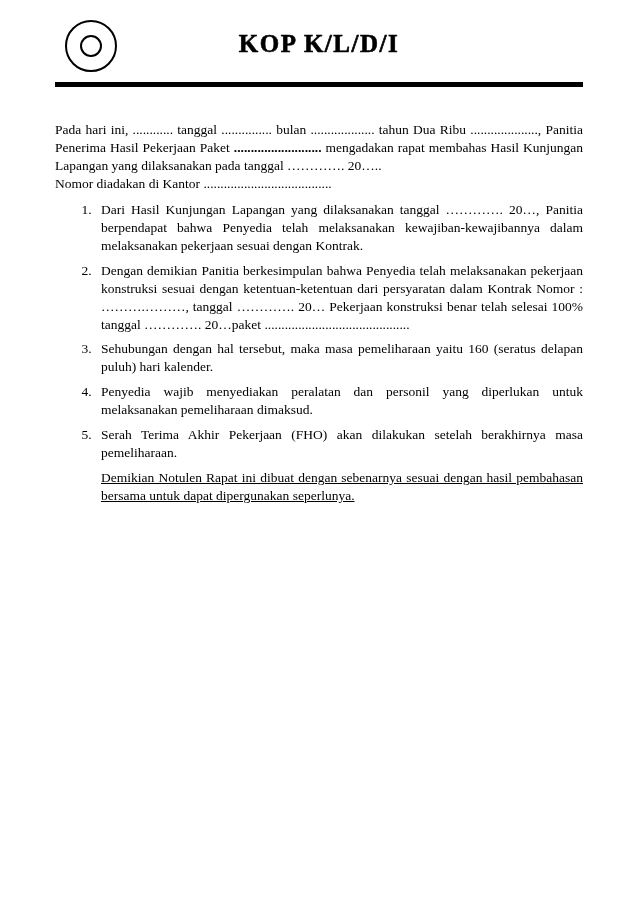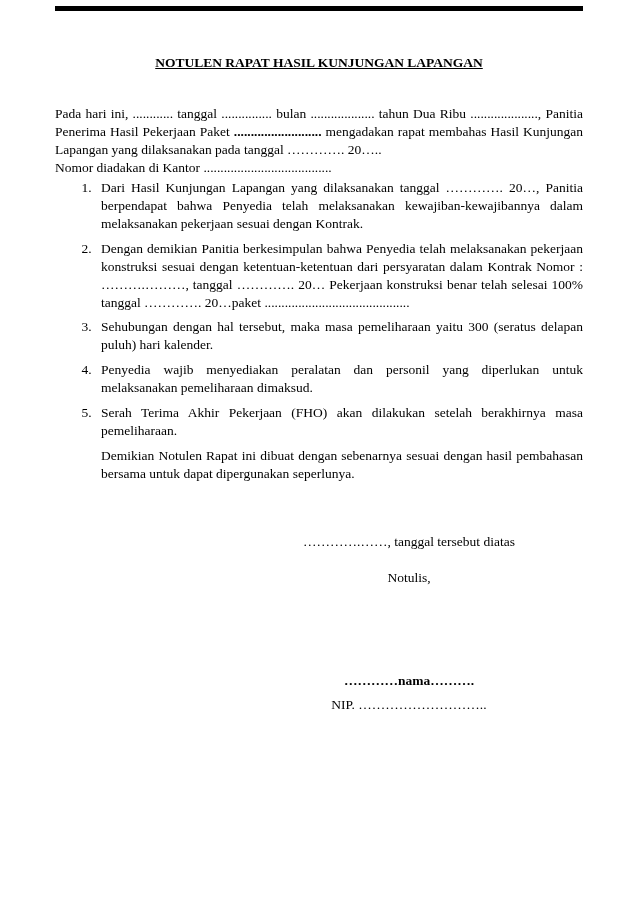--- a/index.html
+++ b/index.html
@@ -87,40 +87,41 @@
   .body-text p {
     margin: 0;
   }
   .para-gap {
     margin-top: 2px;
   }
   .bold {
     font-weight: bold;
   }
   ol.points {
-    margin: 2px 0 0 0;
+    margin: 8px 0 0 0;
     padding-left: 40px;
     font-size: 13.5px;
     line-height: 1.33;
     text-align: justify;
   }
   ol.points > li {
     margin-bottom: 7px;
     padding-left: 6px;
   }
   ol.points > li:first-child {
     margin-bottom: 7px;
   }
   .closing {
     margin-top: 2px;
     padding-left: 46px;
     padding-right: 0;
     font-size: 13.5px;
     line-height: 1.33;
     text-align: justify;
+    text-decoration: underline;
   }
   
   .sign-block {
     margin-top: 48px;
     text-align: center;
     font-size: 13.5px;
     line-height: 1.6;
   }
   .sign-inner {
     display: inline-block;
@@ -139,41 +140,36 @@
   }
   .sign-nip {
     margin-top: 2px;
   }
 </style>
 </head>
 <body>
 
 <div class="page">
 
+  <div class="letterhead">
+    <div class="logo"></div>
+    <div class="kop-title">KOP K/L/D/I</div>
+  </div>
   <div class="rule"></div>
 
-  <div class="doc-title">NOTULEN RAPAT HASIL KUNJUNGAN LAPANGAN</div>
 
   <div class="body-text">
     <p><span>Pada hari ini, ............ tanggal ............... bulan ................... tahun Dua Ribu ...................., Panitia Penerima Hasil Pekerjaan Paket </span><span class="bold">..........................</span><span> mengadakan rapat membahas Hasil Kunjungan Lapangan yang  dilaksanakan  pada tanggal …………. 20…..</span></p>
     <p class="para-gap">Nomor diadakan di Kantor ......................................</p>
   </div>
 
   <ol class="points">
     <li>Dari Hasil Kunjungan Lapangan yang dilaksanakan tanggal …………. 20…, Panitia berpendapat bahwa Penyedia telah melaksanakan kewajiban-kewajibannya dalam melaksanakan pekerjaan sesuai dengan Kontrak.</li>
     <li>Dengan demikian Panitia berkesimpulan bahwa Penyedia telah melaksanakan pekerjaan konstruksi sesuai dengan ketentuan-ketentuan dari persyaratan dalam Kontrak Nomor : ……….………, tanggal …………. 20… Pekerjaan konstruksi benar telah selesai 100% tanggal …………. 20…paket ...........................................</li>
-    <li>Sehubungan dengan hal tersebut, maka masa pemeliharaan yaitu 300 (seratus delapan puluh) hari kalender.</li>
+    <li>Sehubungan dengan hal tersebut, maka masa pemeliharaan yaitu 160 (seratus delapan puluh) hari kalender.</li>
     <li>Penyedia wajib menyediakan peralatan dan personil yang diperlukan untuk melaksanakan pemeliharaan dimaksud.</li>
     <li>Serah Terima Akhir Pekerjaan (FHO) akan dilakukan setelah berakhirnya masa pemeliharaan.</li>
   </ol>
 
   <div class="closing">Demikian Notulen Rapat ini dibuat dengan sebenarnya sesuai dengan hasil pembahasan bersama untuk dapat dipergunakan seperlunya.</div>
 
-  <div class="sign-block">
-    <div class="sign-inner">
-      <div class="sign-place">………….……, tanggal tersebut diatas</div>
-      <div class="sign-role">Notulis,</div>
-      <div class="sign-name">…………nama……….</div>
-      <div class="sign-nip">NIP. ………………………..</div>
-    </div>
-  </div>
 
 </div>
 
 </body></html>

